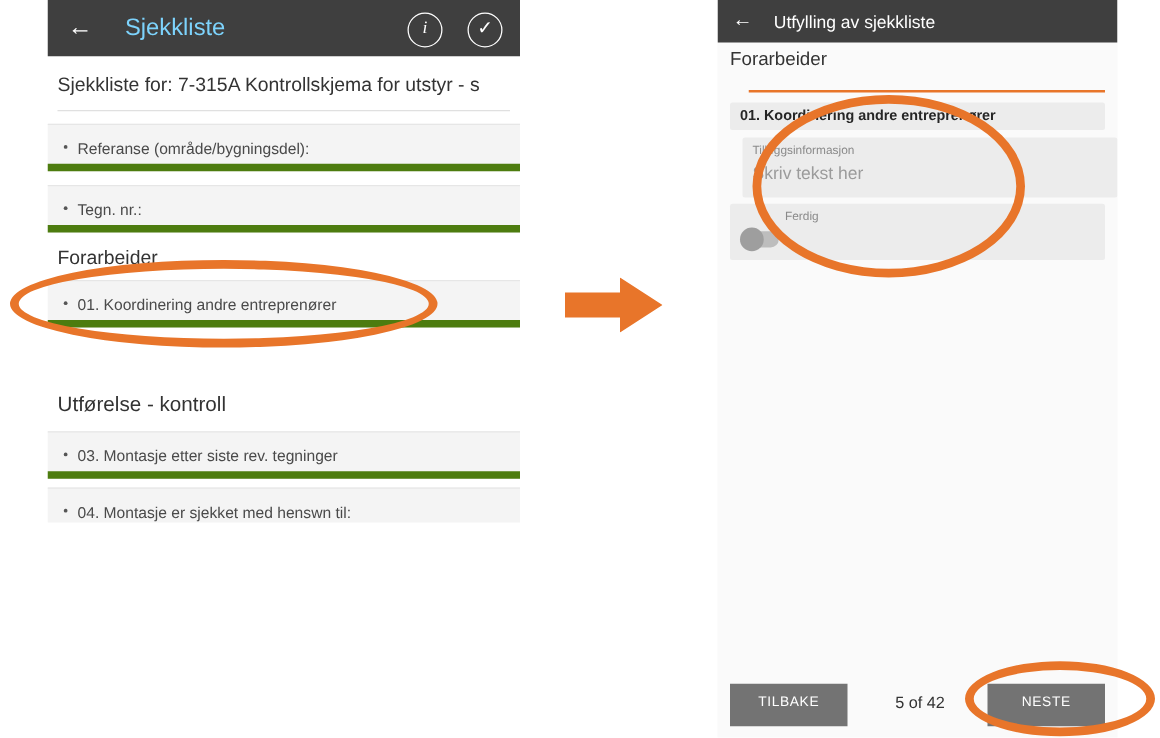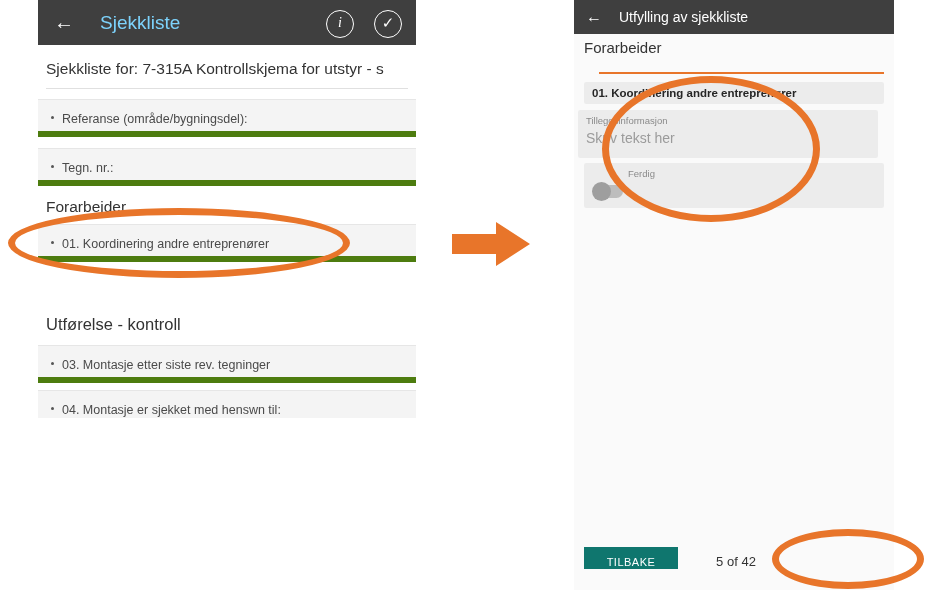--- a/index.html
+++ b/index.html
@@ -181,21 +181,21 @@
   #right-card-title span {
     position: absolute;
     left: 8px; top: 3px;
     color: #262626;
     font-size: 11.5px;
     font-weight: bold;
     line-height: 16px;
   }
   #right-field {
     position: absolute;
-    left: 4px; top: 110px;
+    left: 20px; top: 110px;
     width: 300px; height: 48px;
     background: #ececec;
     border-radius: 2px;
   }
   #right-field .flabel {
     position: absolute;
     left: 8px; top: 4px;
     color: #8a8a8a;
     font-size: 9.5px;
     line-height: 13px;
@@ -239,22 +239,22 @@
 
   #right-bottombar {
     position: absolute;
     left: 0; top: 535px;
     width: 320px; height: 55px;
     background: #fafafa;
   }
   .btn-orange {
     position: absolute;
     top: 12px;
-    height: 22px;
-    background: #0f766e;
+    height: 34px;
+    background: #737373;
     color: #ffffff;
     font-size: 11px;
     letter-spacing: 0.5px;
     line-height: 30px;
     text-align: center;
   }
   #btn-tilbake { left: 10px; width: 94px; }
   #btn-neste  { left: 216px; width: 94px; }
   #page-counter {
     position: absolute;
@@ -352,18 +352,19 @@
 
   <div id="right-toggle-row">
     <div class="tlabel">Ferdig</div>
     <div class="switch-track"></div>
     <div class="switch-knob"></div>
   </div>
 
   <div id="right-bottombar">
     <div class="btn-orange" id="btn-tilbake">TILBAKE</div>
     <div id="page-counter">5 of 42</div>
+    <div class="btn-orange" id="btn-neste">NESTE</div>
   </div>
 
 </div>
 
 <div class="ellipse" id="ellipse-right"></div>
 <div class="ellipse" id="ellipse-neste"></div>
 
 </body></html>

